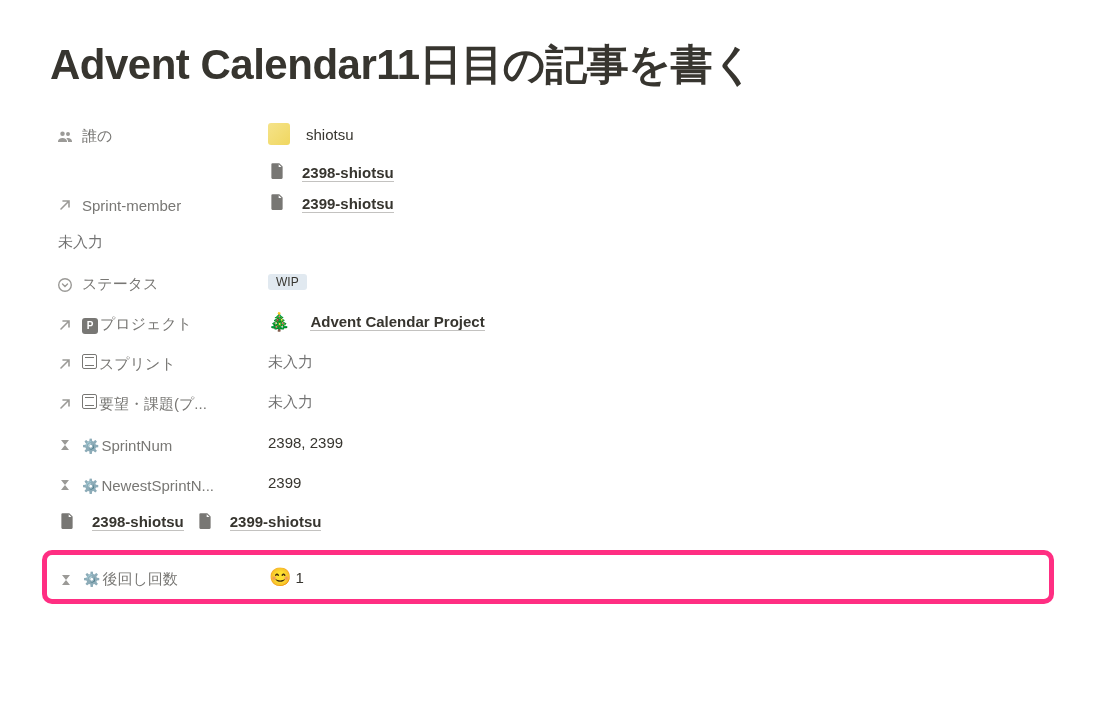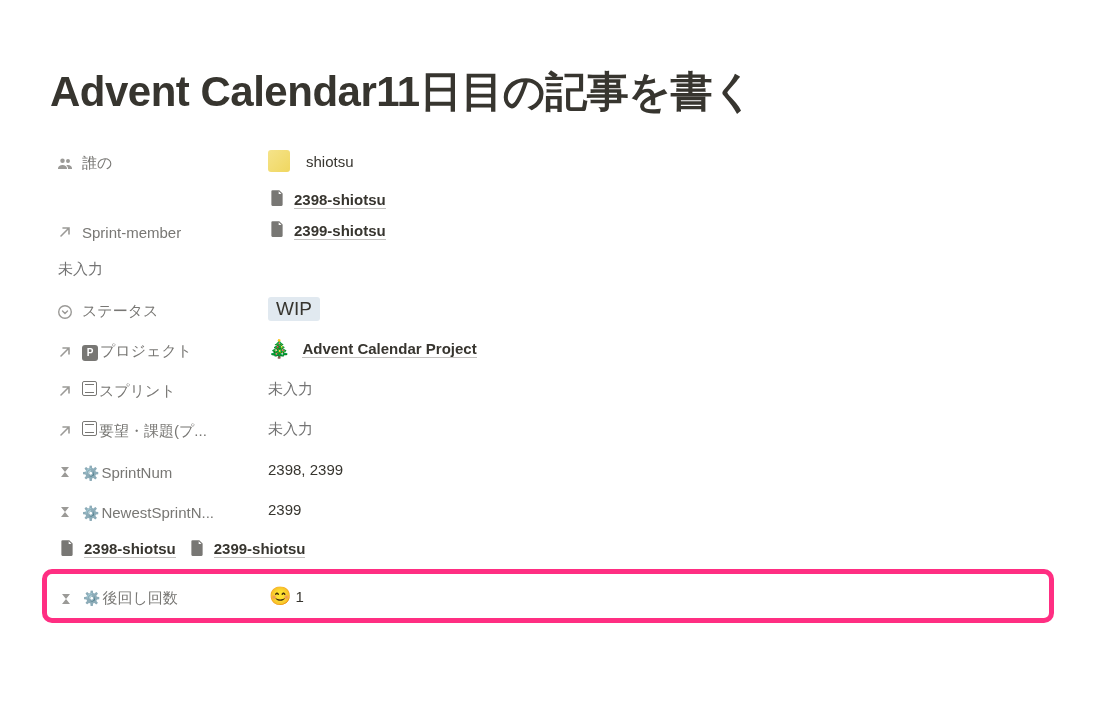--- a/index.html
+++ b/index.html
@@ -9,21 +9,20 @@
       color: #37352f;
       padding: 40px 50px;
       font-size: 16px;
     }
     .page-title {
       font-size: 42px;
       font-weight: 700;
       line-height: 1.2;
       margin-bottom: 24px;
       letter-spacing: -0.5px;
-      margin-top: 27px;
     }
     .properties {
       display: flex;
       flex-direction: column;
       gap: 0;
     }
     .prop-row {
       display: flex;
       align-items: flex-end;
       min-height: 40px;
@@ -72,41 +71,41 @@
       width: 22px; height: 22px;
       background: linear-gradient(135deg,#f5e38a 0%,#f0d760 100%);
       border-radius: 3px;
       display:inline-block;
       margin-right: 4px;
       vertical-align: middle;
     }
     .page-ref {
       display: inline-flex;
       align-items: center;
-      gap: 8px;
+      gap: 16px;
       font-weight: 600;
       color: #37352f;
     }
     .page-ref .ref-text {
       border-bottom: 1px solid rgba(55,53,47,0.3);
     }
     .page-icon svg { width: 18px; height: 18px; fill: #787774; }
     .tag {
       background: #e1e9f0;
       color: #37352f;
       padding: 1px 8px;
       border-radius: 3px;
-      font-size: 19px;
+      font-size: 12px;
     }
     .emoji-inline { font-size: 18px; margin-right: 4px; }
     .highlight-box {
       border: 5px solid #ff2e82;
       border-radius: 10px;
       padding: 2px 4px;
-      margin: 0 -8px;
+      margin: 8px -8px;
     }
     .prefix-badge {
       display:inline-flex;
       align-items:center;
       justify-content:center;
       width:16px;height:16px;
       border-radius:3px;
       background:#787774;
       color:#fff;
       font-size:10px;

